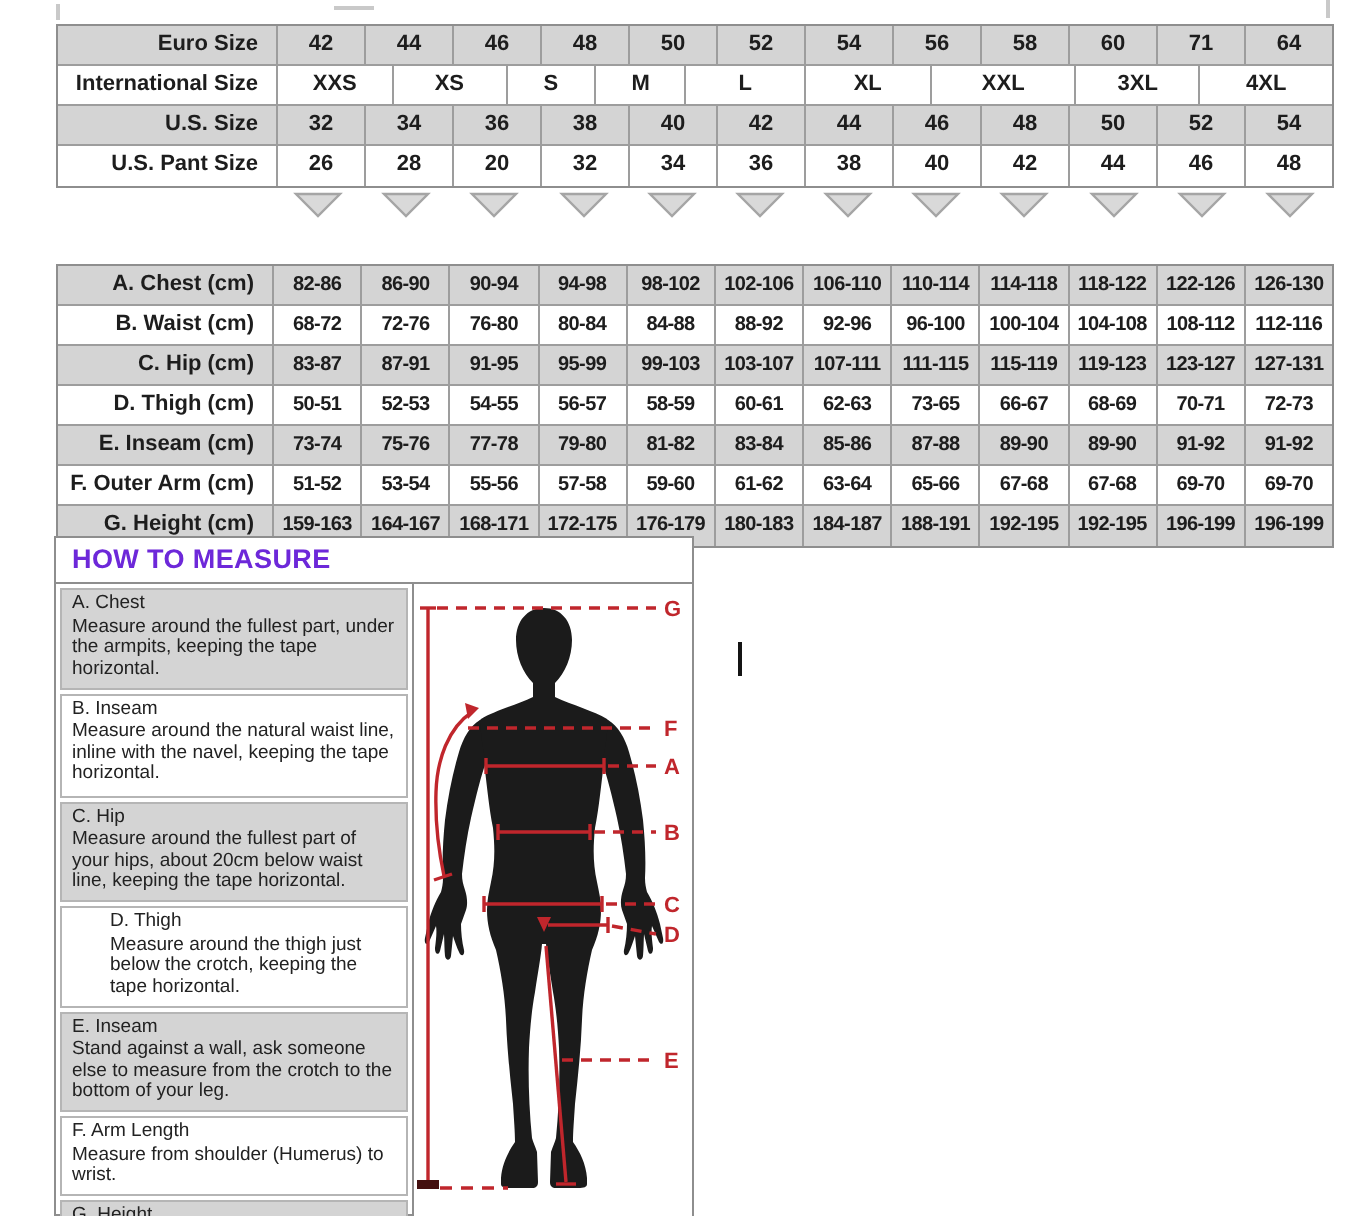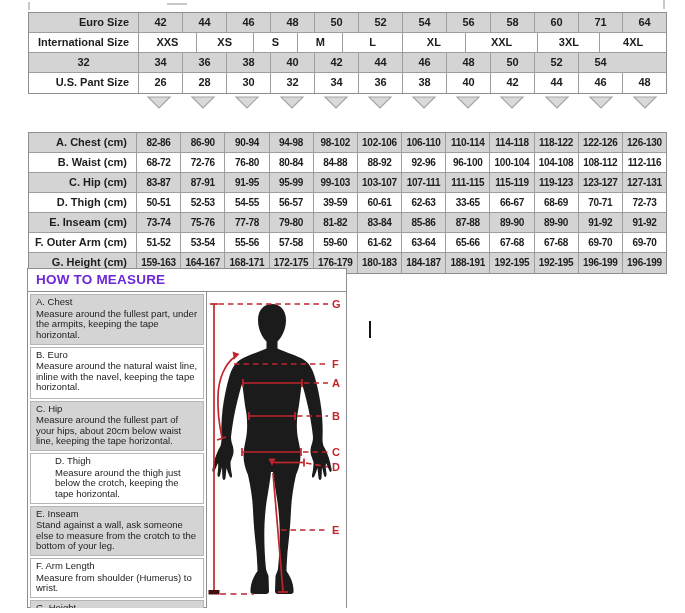--- a/index.html
+++ b/index.html
@@ -83,38 +83,39 @@
         <div class="cell">XS</div>
         <div class="cell">S</div>
         <div class="cell">M</div>
         <div class="cell">L</div>
         <div class="cell">XL</div>
         <div class="cell">XXL</div>
         <div class="cell">3XL</div>
         <div class="cell">4XL</div>
       </div>
       <div class="srow cols12 gray">
+        <div class="cell rowlabel">U.S. Size</div>
         <div class="cell">32</div>
         <div class="cell">34</div>
         <div class="cell">36</div>
         <div class="cell">38</div>
         <div class="cell">40</div>
         <div class="cell">42</div>
         <div class="cell">44</div>
         <div class="cell">46</div>
         <div class="cell">48</div>
         <div class="cell">50</div>
         <div class="cell">52</div>
         <div class="cell">54</div>
       </div>
       <div class="srow cols12 white">
         <div class="cell rowlabel">U.S. Pant Size</div>
         <div class="cell">26</div>
         <div class="cell">28</div>
-        <div class="cell">30</div>
+        <div class="cell">20</div>
         <div class="cell">32</div>
         <div class="cell">34</div>
         <div class="cell">36</div>
         <div class="cell">38</div>
         <div class="cell">40</div>
         <div class="cell">42</div>
         <div class="cell">44</div>
         <div class="cell">46</div>
         <div class="cell">48</div>
       </div>
@@ -228,24 +229,24 @@
         <div class="cell mval">119-123</div>
         <div class="cell mval">123-127</div>
         <div class="cell mval">127-131</div>
       </div>
       <div class="mrow cols12m white">
         <div class="cell rowlabel">D. Thigh (cm)</div>
         <div class="cell mval">50-51</div>
         <div class="cell mval">52-53</div>
         <div class="cell mval">54-55</div>
         <div class="cell mval">56-57</div>
-        <div class="cell mval">39-59</div>
+        <div class="cell mval">58-59</div>
         <div class="cell mval">60-61</div>
         <div class="cell mval">62-63</div>
-        <div class="cell mval">33-65</div>
+        <div class="cell mval">73-65</div>
         <div class="cell mval">66-67</div>
         <div class="cell mval">68-69</div>
         <div class="cell mval">70-71</div>
         <div class="cell mval">72-73</div>
       </div>
       <div class="mrow cols12m gray">
         <div class="cell rowlabel">E. Inseam (cm)</div>
         <div class="cell mval">73-74</div>
         <div class="cell mval">75-76</div>
         <div class="cell mval">77-78</div>
@@ -293,21 +294,21 @@
 
   <div id="htm">
     <div class="htm-header">HOW TO MEASURE</div>
     <div class="htm-body">
       <div class="htm-left" id="htm-blocks">
           <div class="hblock gray" style="min-height: 38px;">
             <div class="htitle">A. Chest</div>
             <div class="htext">Measure around the fullest part, under the armpits, keeping the tape horizontal.</div>
           </div>
           <div class="hblock white" style="min-height: 52px;">
-            <div class="htitle">B. Euro</div>
+            <div class="htitle">B. Inseam</div>
             <div class="htext">Measure around the natural waist line, inline with the navel, keeping the tape horizontal.</div>
           </div>
           <div class="hblock gray" style="min-height: 44px;">
             <div class="htitle">C. Hip</div>
             <div class="htext">Measure around the fullest part of your hips, about 20cm below waist line, keeping the tape horizontal.</div>
           </div>
           <div class="hblock white" style="min-height: 34px; padding-left: 24px;">
             <div class="htitle">D. Thigh</div>
             <div class="htext">Measure around the thigh just below the crotch, keeping the tape horizontal.</div>
           </div>

